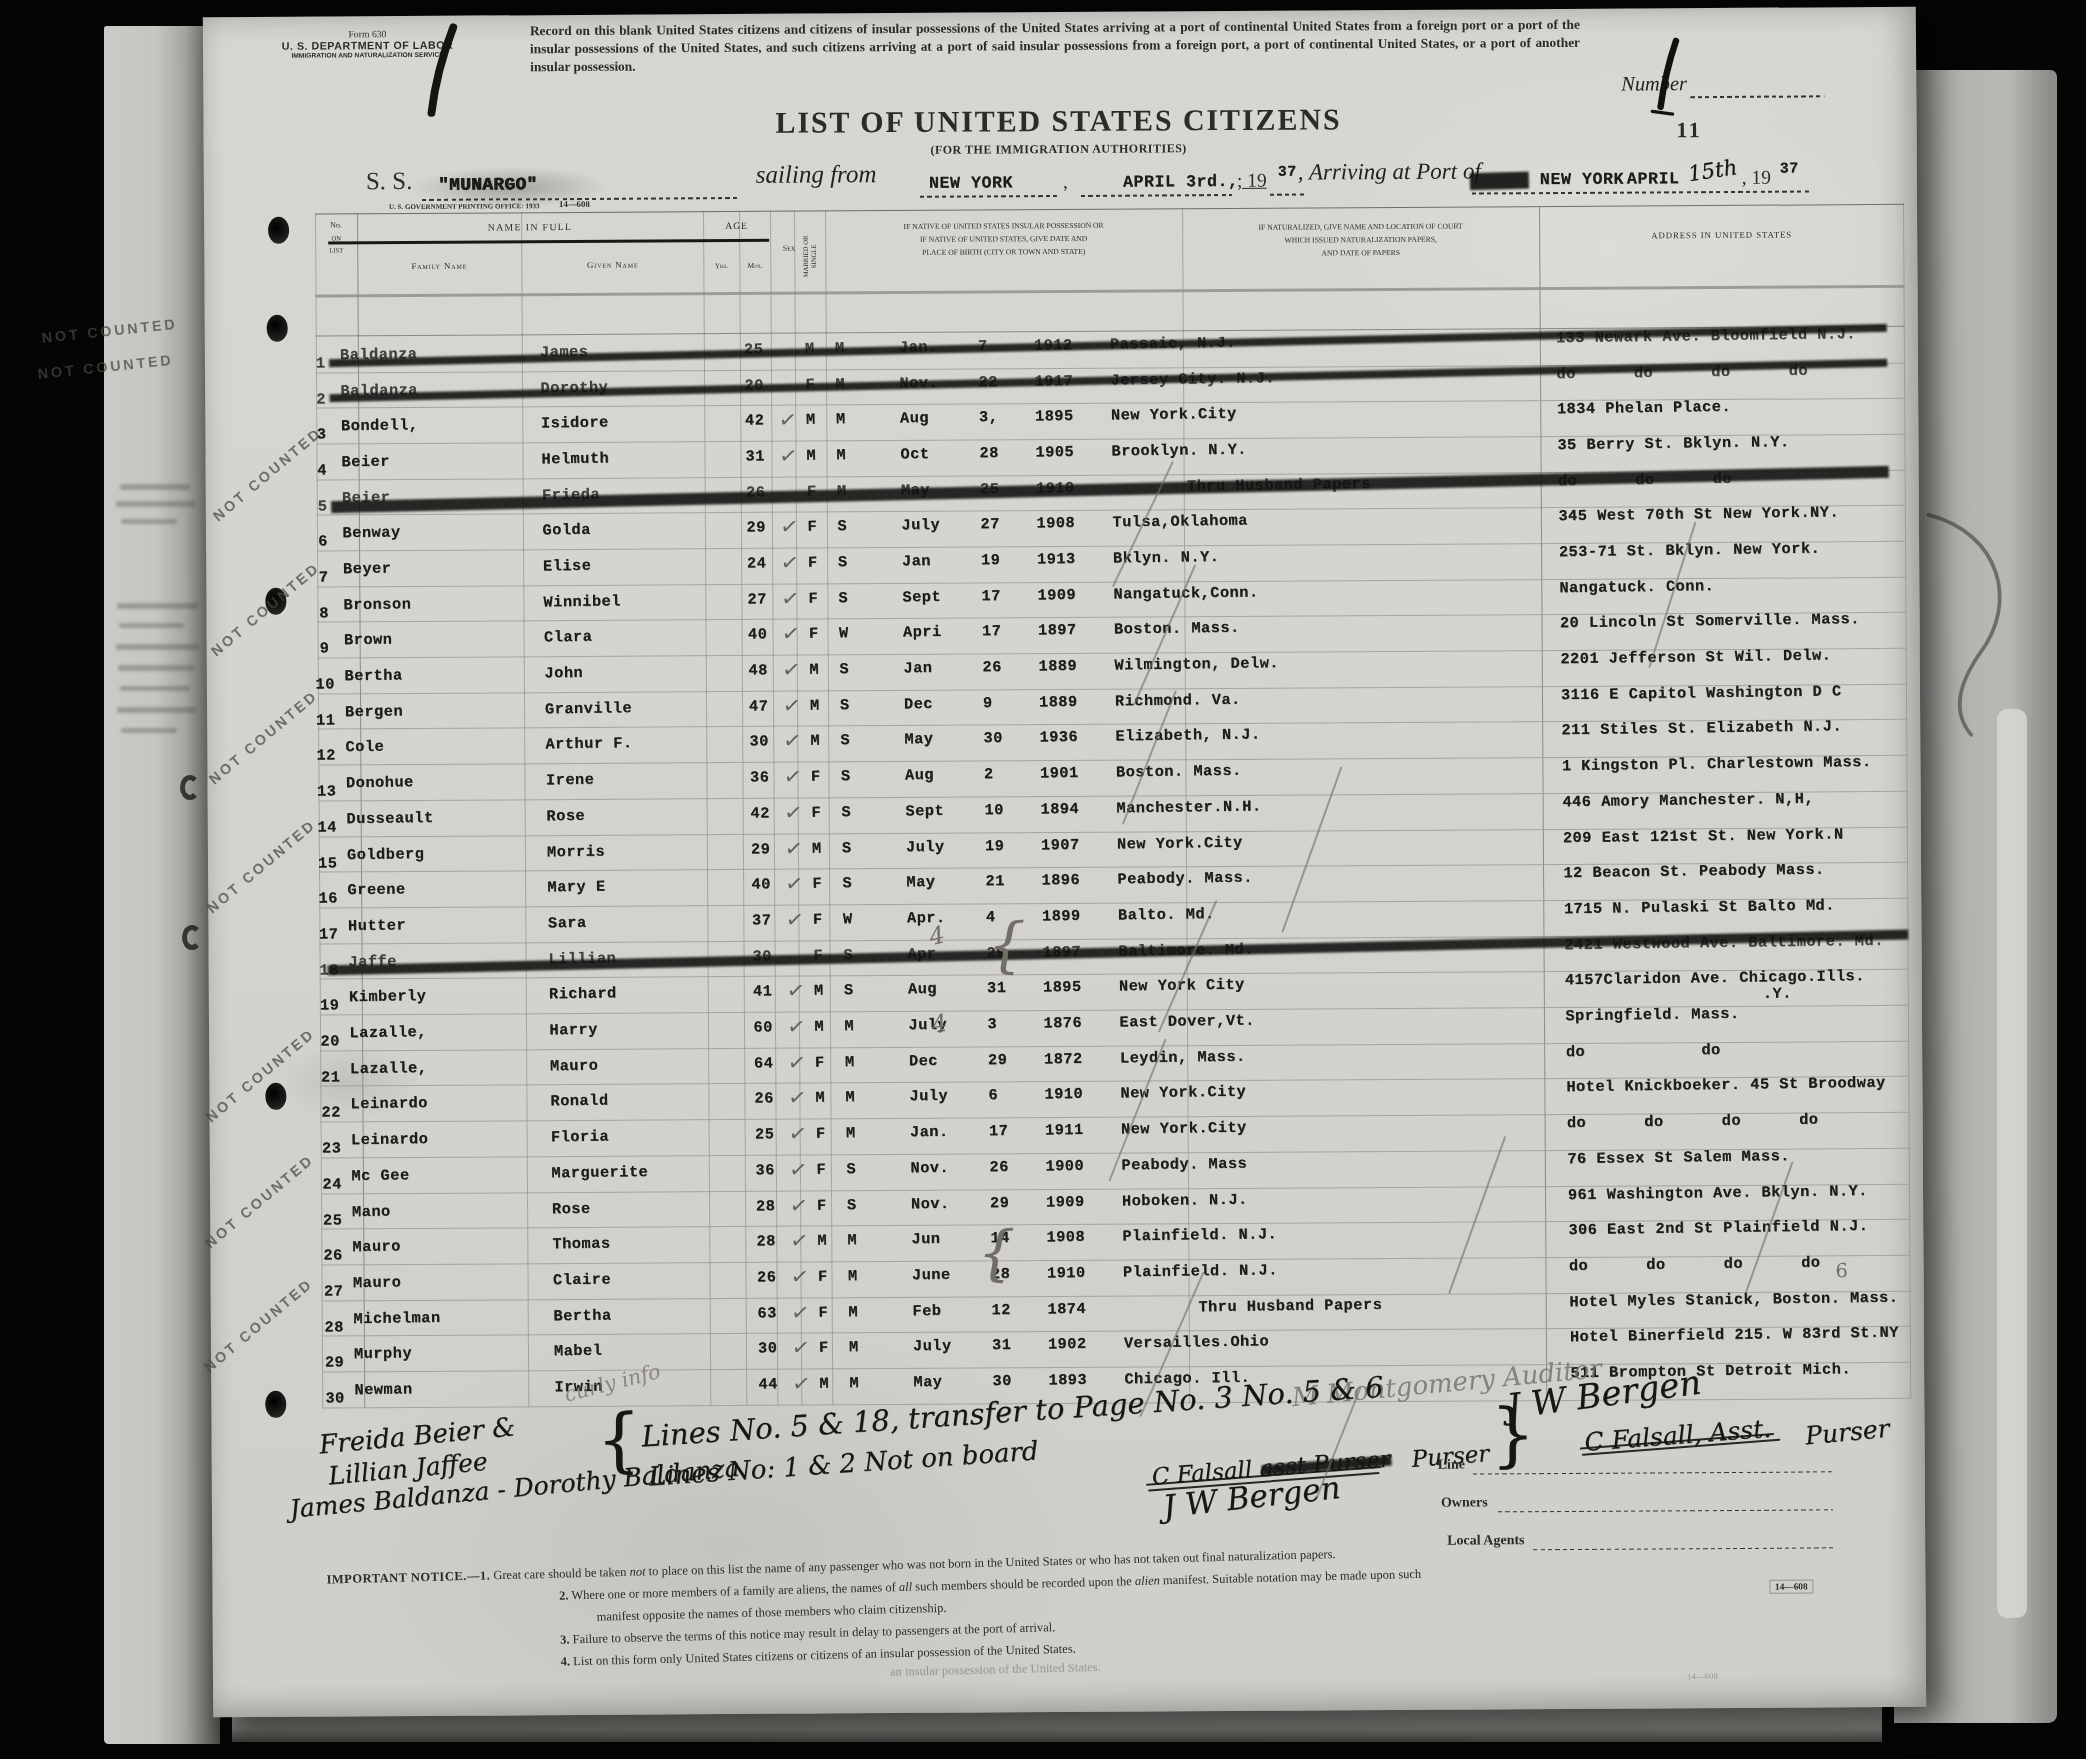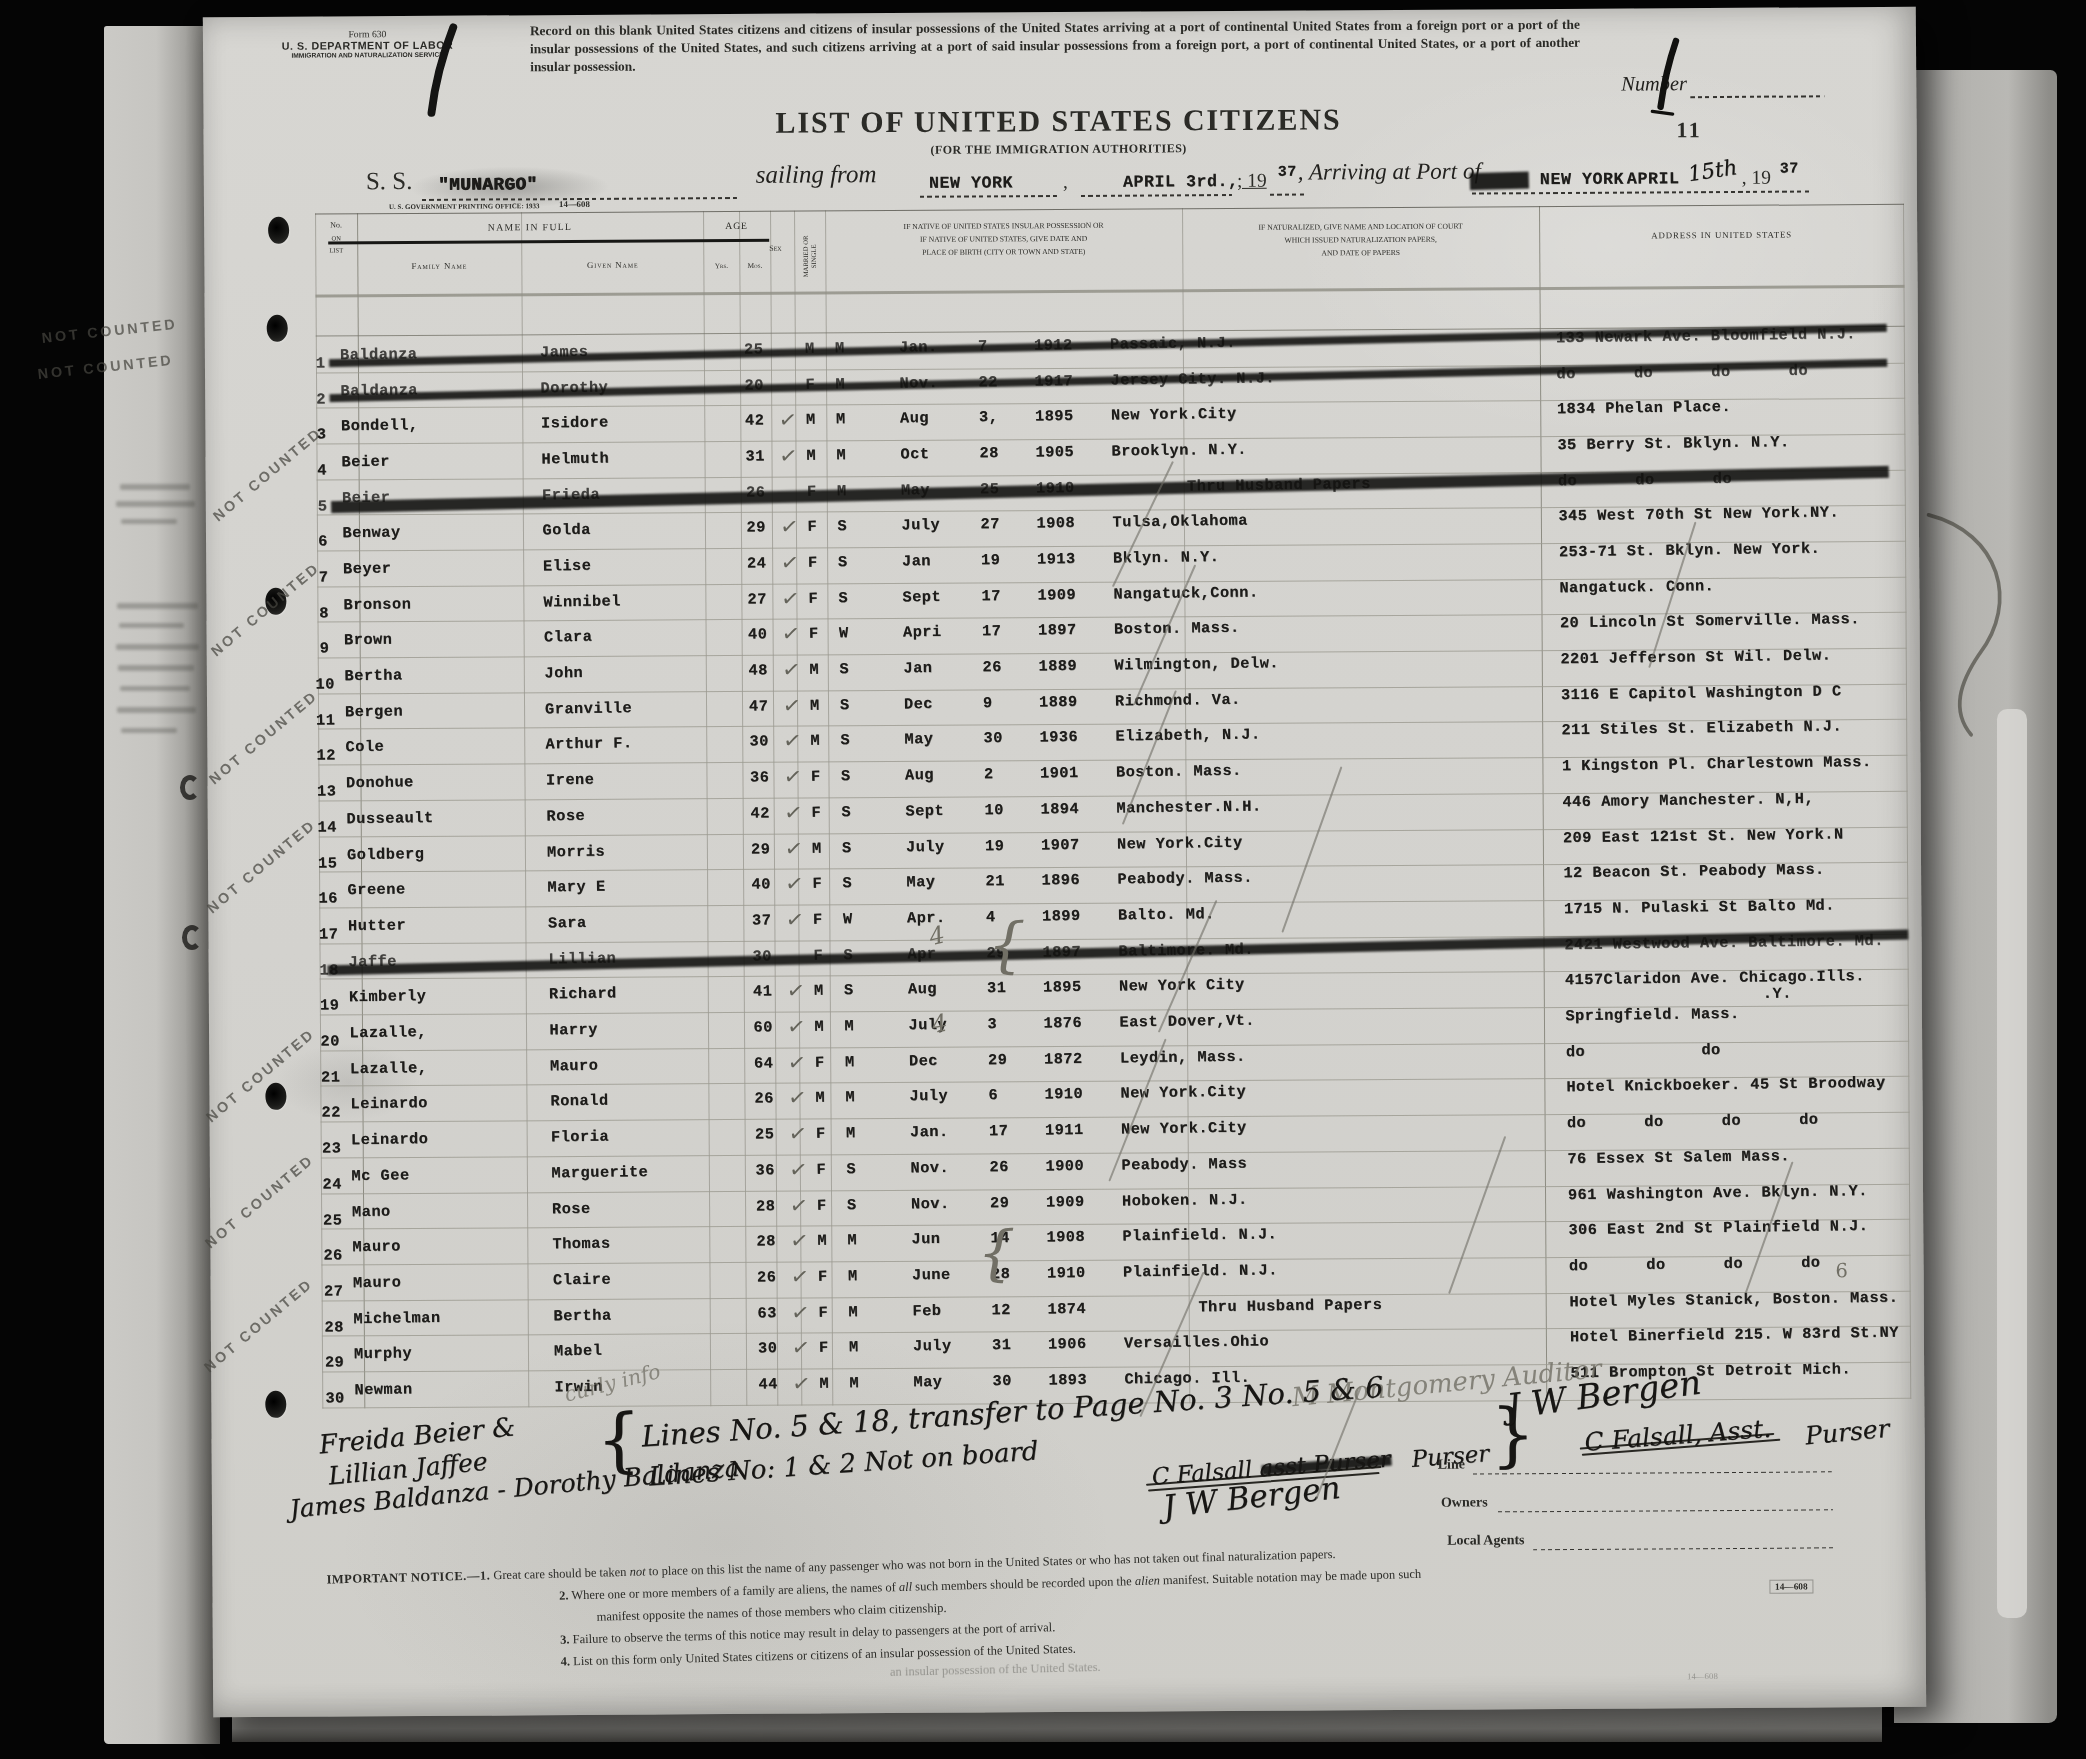--- a/index.html
+++ b/index.html
@@ -200,21 +200,21 @@
       <div>No.</div>
       <div style="font-size:6.5px;">ON</div>
       <div style="font-size:6.5px;">LIST</div>
     </div>
     <div class="printed" style="position:absolute;left:153px;top:206px;width:346px;text-align:center;font-size:9.7px;letter-spacing:1.4px;">NAME IN FULL</div>
     <div class="printed" style="position:absolute;left:499px;top:206px;width:67px;text-align:center;font-size:9.7px;letter-spacing:0.9px;">AGE</div>
     <div class="printed" style="position:absolute;left:153px;top:245px;width:164px;text-align:center;font-size:8.8px;font-variant:small-caps;letter-spacing:0.9px;">Family Name</div>
     <div class="printed" style="position:absolute;left:317px;top:245px;width:183px;text-align:center;font-size:8.8px;font-variant:small-caps;letter-spacing:0.9px;">Given Name</div>
     <div class="printed" style="position:absolute;left:499px;top:247px;width:36px;text-align:center;font-size:7.4px;font-variant:small-caps;">Yrs.</div>
     <div class="printed" style="position:absolute;left:535px;top:247px;width:31px;text-align:center;font-size:7.4px;font-variant:small-caps;">Mos.</div>
-    <div class="printed" style="position:absolute;left:565px;top:230px;width:26px;text-align:left;font-size:7.9px;font-variant:small-caps;">Sex</div>
+    <div class="printed" style="position:absolute;left:565px;top:230px;width:26px;text-align:right;font-size:7.9px;font-variant:small-caps;">Sex</div>
     <div class="printed" style="position:absolute;left:550px;top:235px;width:111px;text-align:center;font-size:6.7px;line-height:7.9px;transform:rotate(-90deg);">
       <div>MARRIED OR</div>
       <div>SINGLE</div>
     </div>
     <div class="printed" style="position:absolute;left:623px;top:207px;width:353px;text-align:center;font-size:7.6px;line-height:13px;">
       <div>IF NATIVE OF UNITED STATES INSULAR POSSESSION OR</div>
       <div>IF NATIVE OF UNITED STATES, GIVE DATE AND</div>
       <div>PLACE OF BIRTH (CITY OR TOWN AND STATE)</div>
     </div>
     <div class="printed" style="position:absolute;left:980px;top:210px;width:353px;text-align:center;font-size:7.6px;line-height:13px;">
@@ -652,21 +652,21 @@
         <div class="row" style="top: 1319px;">
     <span class="typed num">29</span>
     <span class="typed c-family">Murphy</span>
     <span class="typed c-given">Mabel</span>
     <span class="typed c-yrs">30</span>
     <span class="check">✓</span>
     <span class="typed c-sex">F</span>
     <span class="typed c-ms">M</span>
     <span class="typed c-bm">July</span>
     <span class="typed c-bd">31</span>
-    <span class="typed c-by">1906</span>
+    <span class="typed c-by">1902</span>
     <span class="typed c-bp">Versailles.Ohio</span>
     <span class="typed c-nat"></span>
     <span class="typed c-addr">Hotel Binerfield 215. W 83rd St.NY</span>
   </div>
         <div class="row" style="top: 1355px;">
     <span class="typed num">30</span>
     <span class="typed c-family">Newman</span>
     <span class="typed c-given">Irwin</span>
     <span class="typed c-yrs">44</span>
     <span class="check">✓</span>

